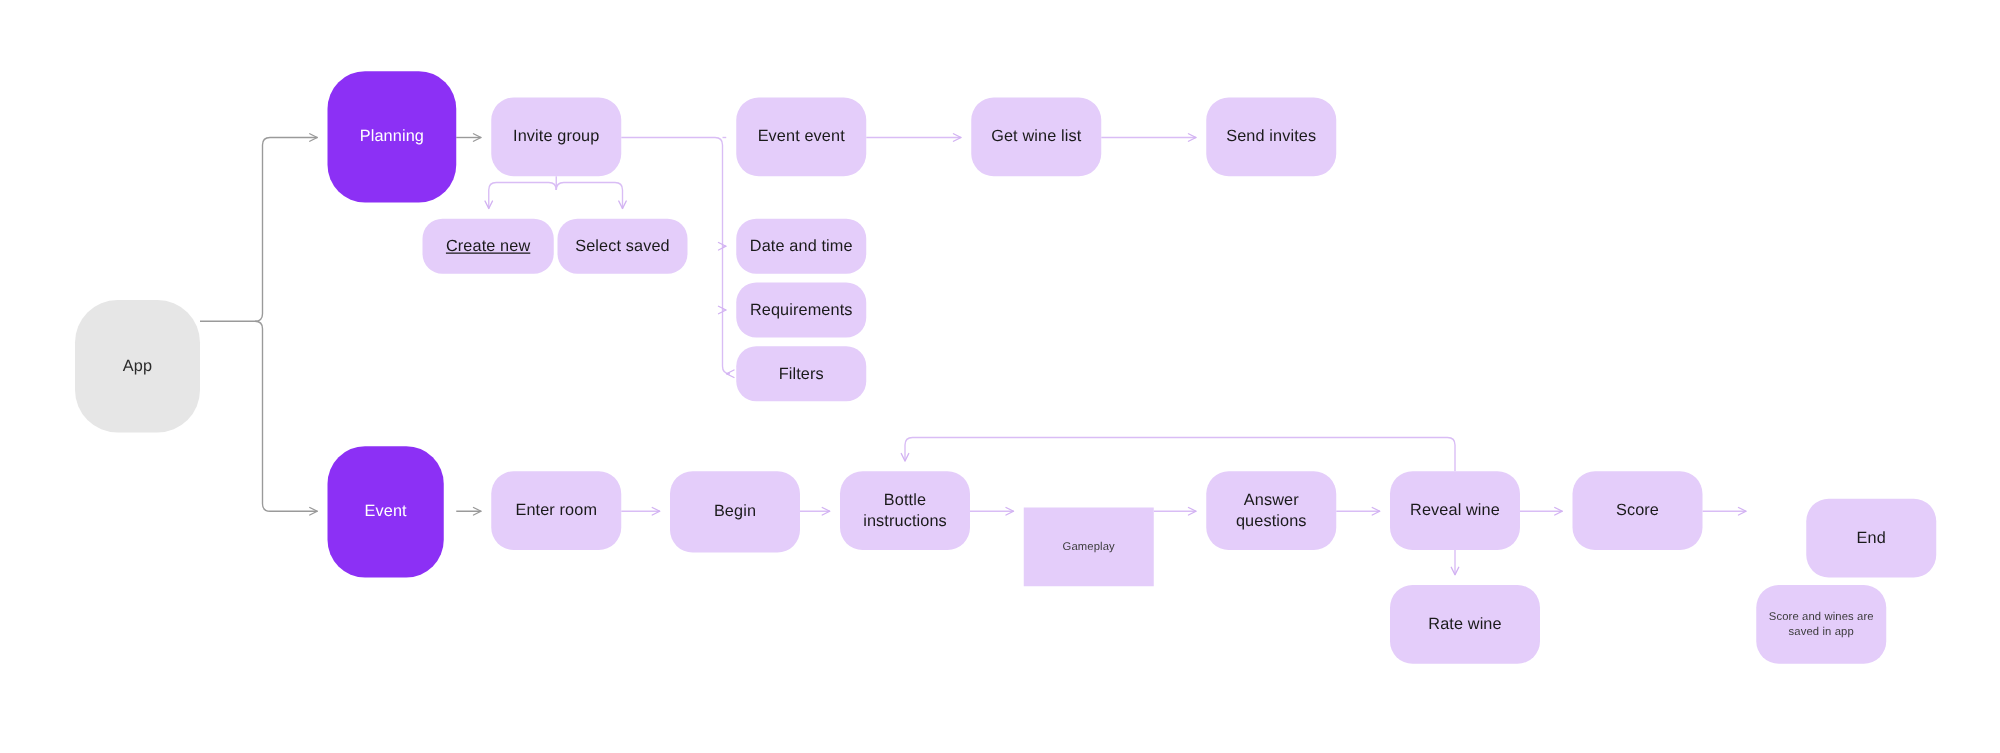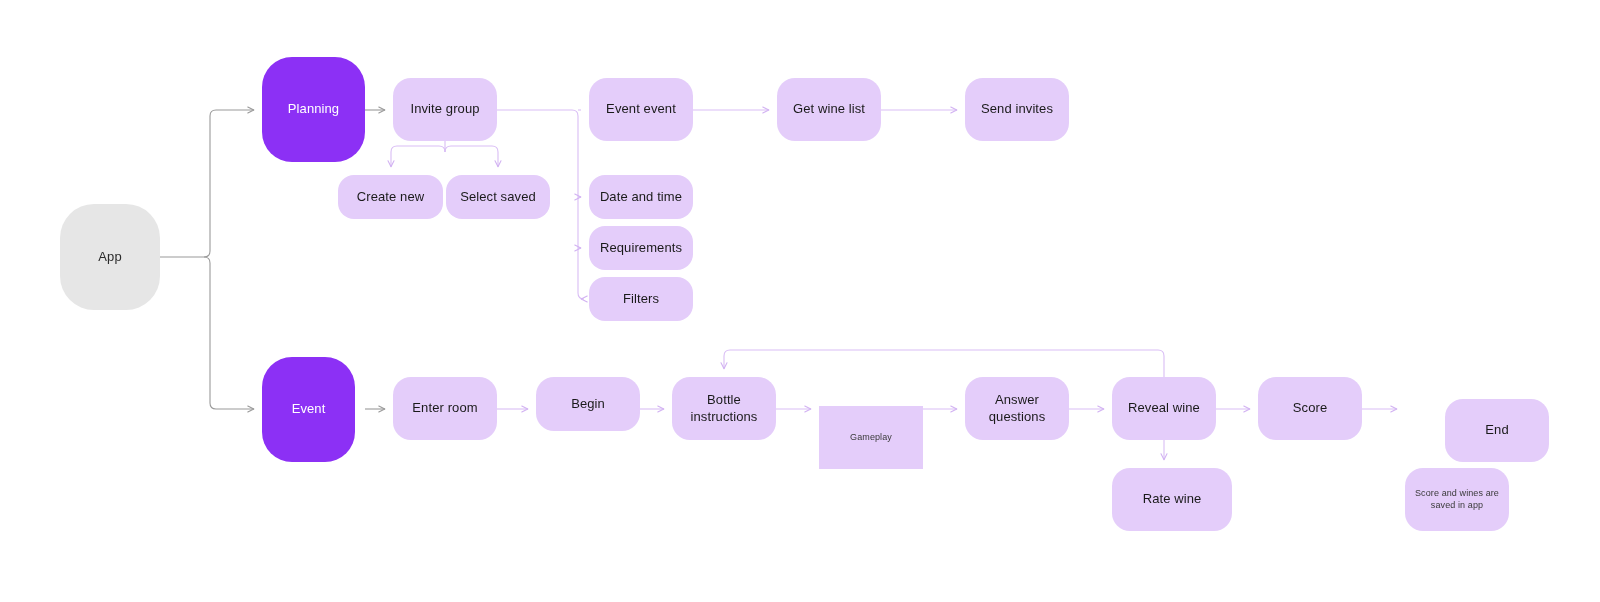--- a/index.html
+++ b/index.html
@@ -40,20 +40,21 @@
     padding: 2px 6px;
   }
   .node .lbl {
     display: block;
     white-space: pre-line;
   }
   .n-root {
     background: #e6e6e6;
     border-radius: 34px;
     color: #2b2b2b;
+    margin-top: 36px;
   }
   .n-phase {
     background: #8c30f5;
     border-radius: 30px;
     color: #ffffff;
   }
   .n-step {
     background: #e4cdfa;
     border-radius: 18px;
   }
@@ -144,21 +145,21 @@
   </div>
 
   <div class="node n-phase" style="left:262px;top:57px;width:103px;height:105px;">
     <span class="lbl">Planning</span>
   </div>
 
   <div class="node n-step" style="left:393px;top:78px;width:104px;height:63px;">
     <span class="lbl">Invite group</span>
   </div>
 
-  <div class="node n-sub" style="left:338px;top:175px;width:105px;height:44px;">
+  <div class="node n-sub" style="left:338px;top:175px;width:105px;height:44px;text-decoration:underline;">
     <span class="lbl">Create new</span>
   </div>
 
   <div class="node n-sub" style="left:446px;top:175px;width:104px;height:44px;">
     <span class="lbl">Select saved</span>
   </div>
 
   <div class="node n-step" style="left:589px;top:78px;width:104px;height:63px;">
     <span class="lbl">Event event</span>
   </div>
@@ -184,21 +185,21 @@
   </div>
 
   <div class="node n-phase" style="left:262px;top:357px;width:93px;height:105px;">
     <span class="lbl">Event</span>
   </div>
 
   <div class="node n-step" style="left:393px;top:377px;width:104px;height:63px;">
     <span class="lbl">Enter room</span>
   </div>
 
-  <div class="node n-step" style="left:536px;top:377px;width:104px;height:54px;">
+  <div class="node n-step" style="left:536px;top:377px;width:104px;height:65px;">
     <span class="lbl">Begin</span>
   </div>
 
   <div class="node n-step" style="left:672px;top:377px;width:104px;height:63px;">
     <span class="lbl">Bottle
 instructions</span>
   </div>
 
   <div class="node n-plain" style="left:819px;top:377px;width:104px;height:63px;margin-top:29px;">
     <span class="lbl">Gameplay</span>

